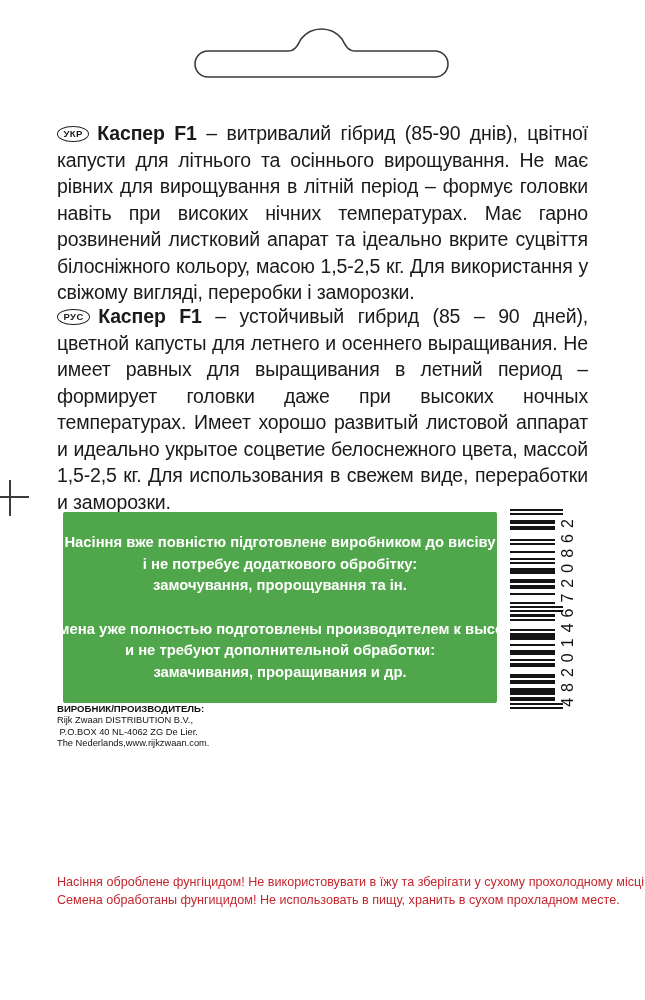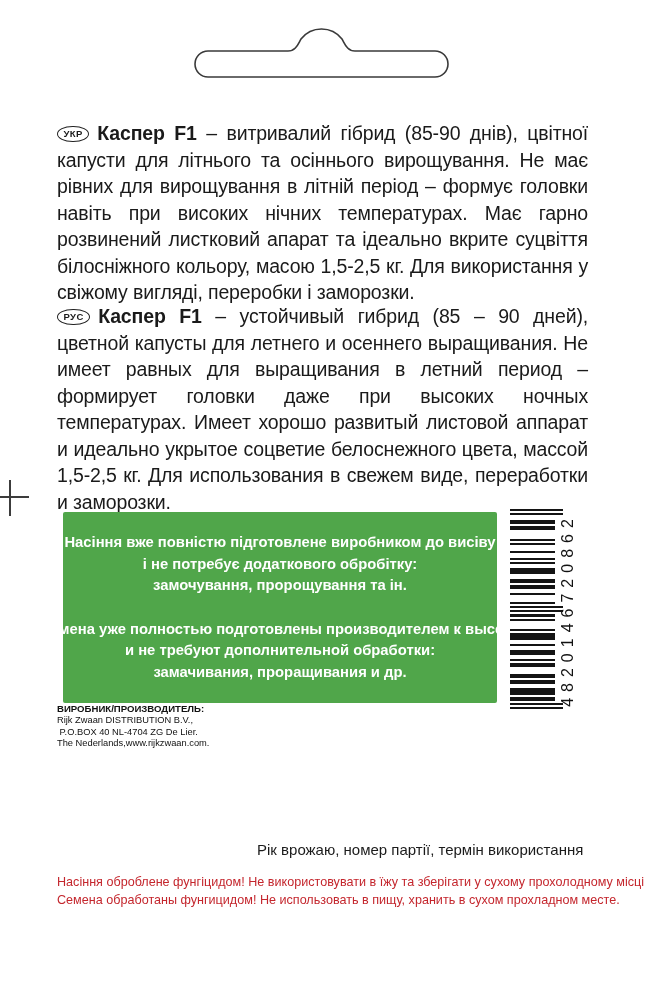--- a/index.html
+++ b/index.html
@@ -194,22 +194,21 @@
       <div style="height: 2.12px;"></div>
       <div class="bar guard" style="height: 2.12px;"></div>
     </div>
   <div class="bc-digits">
     <span>4820146720862</span>
   </div>
 
   <div class="producer">
     <div class="sec"><span class="hdr">ВИРОБНИК/ПРОИЗВОДИТЕЛЬ:</span>
 <span>Rijk Zwaan DISTRIBUTION B.V.,
- P.O.BOX 40 NL-4704 ZG De Lier.
+ P.O.BOX 40 NL-4062 ZG De Lier.
 The Nederlands,www.rijkzwaan.com.</span></div>
   </div>
 
-  <div class="note">Рік врожаю, номер партії, термін використання</div>
 
   <div class="warning">Насіння оброблене фунгіцидом! Не використовувати в їжу та зберігати у сухому прохолодному місці.
 Семена обработаны фунгицидом! Не использовать в пищу, хранить в сухом прохладном месте.</div>
 
 </div>
 
 </body></html>

